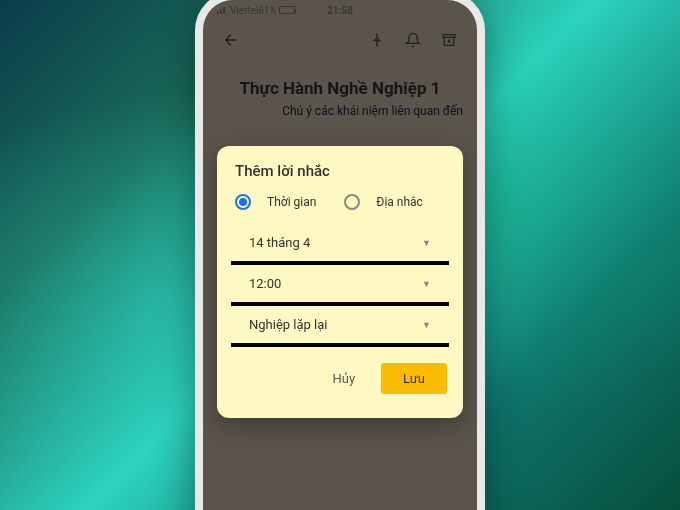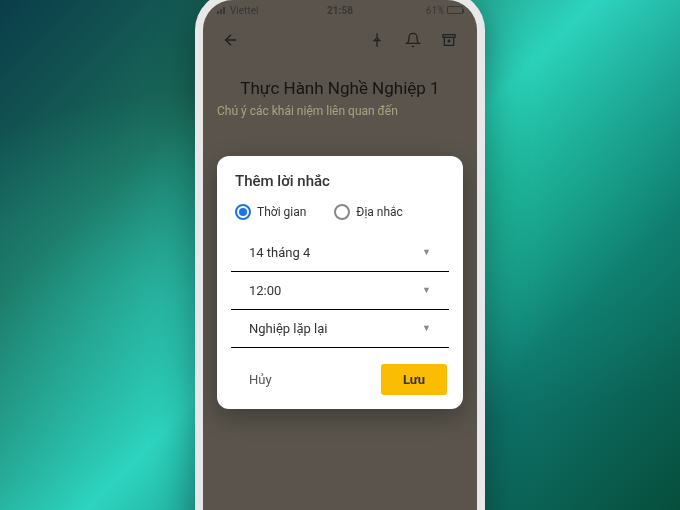--- a/index.html
+++ b/index.html
@@ -1,42 +1,42 @@
 <!DOCTYPE html>
 <html><head>
   <meta charset="utf-8">
   <style>
     * { margin: 0; padding: 0; box-sizing: border-box; font-family: -apple-system, BlinkMacSystemFont, "Segoe UI", Roboto, Arial, sans-serif; }
     body { width: 680px; height: 510px; background: linear-gradient(135deg, #0a3d4a 0%, #1a6b5a 25%, #2dd4bf 50%, #0f766e 75%, #064e3b 100%); display: flex; align-items: flex-start; justify-content: center; overflow: hidden; position: relative; }
     body::before { content: ''; position: absolute; width: 100%; height: 100%; background: radial-gradient(ellipse at 30% 60%, rgba(45, 212, 191, 0.4) 0%, transparent 50%), radial-gradient(ellipse at 70% 40%, rgba(16, 185, 129, 0.3) 0%, transparent 50%); }
     .phone { width: 290px; height: 580px; background: #e8e8e8; border-radius: 38px; padding: 8px; box-shadow: 0 10px 40px rgba(0,0,0,0.4); position: relative; z-index: 1; margin-top: -8px; }
     .screen { width: 100%; height: 100%; background: #8a8275; border-radius: 30px; overflow: hidden; position: relative; }
-    .statusbar { height: 20px; display: flex; align-items: center; justify-content: space-between; padding: 0 14px; font-size: 10px; color: #555; }
+    .statusbar { height: 20px; display: flex; align-items: center; padding: 0 14px; font-size: 10px; color: #555; }
     .statusbar-left { display: flex; align-items: center; gap: 3px; }
     .statusbar-center { position: absolute; left: 50%; transform: translateX(-50%); font-weight: bold; }
     .statusbar-right { display: flex; align-items: center; gap: 3px; font-style: italic; }
     .topbar { height: 40px; display: flex; align-items: center; padding: 0 14px; gap: 8px; }
     .topbar-spacer { flex: 1; }
     .icon-btn { width: 28px; height: 28px; display: flex; align-items: center; justify-content: center; color: #333; }
-    .note-title { text-align: center; font-size: 17px; font-weight: 400; color: #222; padding: 18px 14px 6px; }
-    .note-subtitle { text-align: left; font-size: 12px; color: #fef9c3; padding: 0 14px; }
+    .note-title { text-align: center; font-size: 17px; font-weight: 700; color: #222; padding: 18px 14px 6px; }
+    .note-subtitle { text-align: right; font-size: 12px; color: #0f172a; padding: 0 14px; }
     .overlay { position: absolute; inset: 0; background: rgba(0,0,0,0.35); display: flex; align-items: center; justify-content: center; }
-    .dialog { width: 246px; background: #ffffff; border-radius: 12px; box-shadow: 0 8px 24px rgba(0,0,0,0.3); padding: 16px 0 10px; }
+    .dialog { width: 246px; background: #fef9c3; border-radius: 12px; box-shadow: 0 8px 24px rgba(0,0,0,0.3); padding: 16px 0 20px; }
     .dialog-title { font-size: 15px; font-weight: 500; color: #333; padding: 0 18px 14px; }
     .radio-row { display: flex; gap: 28px; padding: 0 18px 14px; }
-    .radio-option { display: flex; align-items: center; gap: 6px; font-size: 12px; color: #333; }
+    .radio-option { display: flex; align-items: center; gap: 16px; font-size: 12px; color: #333; }
     .radio-circle { width: 16px; height: 16px; border: 2px solid #888; border-radius: 50%; display: flex; align-items: center; justify-content: center; }
     .radio-circle.selected { border-color: #1a73e8; }
     .radio-dot { width: 8px; height: 8px; background: #1a73e8; border-radius: 50%; }
-    .select-row { display: flex; align-items: center; justify-content: space-between; padding: 11px 18px; border-bottom: 1px solid #000000; margin: 0 14px; }
+    .select-row { display: flex; align-items: center; justify-content: space-between; padding: 11px 18px; border-bottom: 4px solid #000000; margin: 0 14px; }
     .select-label { font-size: 13px; color: #333; }
     .chevron { color: #888; font-size: 9px; }
-    .dialog-actions { display: flex; justify-content: space-between; gap: 10px; padding: 16px 16px 4px; }
+    .dialog-actions { display: flex; justify-content: flex-end; gap: 10px; padding: 16px 16px 4px; }
     .btn-cancel { padding: 8px 16px; font-size: 13px; color: #555; background: none; border: none; }
-    .btn-save { padding: 8px 22px; font-size: 13px; color: #333; background: #fbbc04; border: none; border-radius: 3px; font-weight: 700; }
+    .btn-save { padding: 8px 22px; font-size: 13px; color: #333; background: #fbbc04; border: none; border-radius: 3px; font-weight: 400; }
     .battery-icon { width: 16px; height: 8px; border: 1px solid #555; border-radius: 1px; position: relative; display: inline-block; }
     .battery-icon::after { content:''; position: absolute; right: -2px; top: 2px; width: 1px; height: 4px; background: #555; }
     .battery-fill { height: 100%; width: 60%; background: #555; }
   </style>
 </head>
 <body>
 
 <div class="phone">
   <div class="screen">
 

